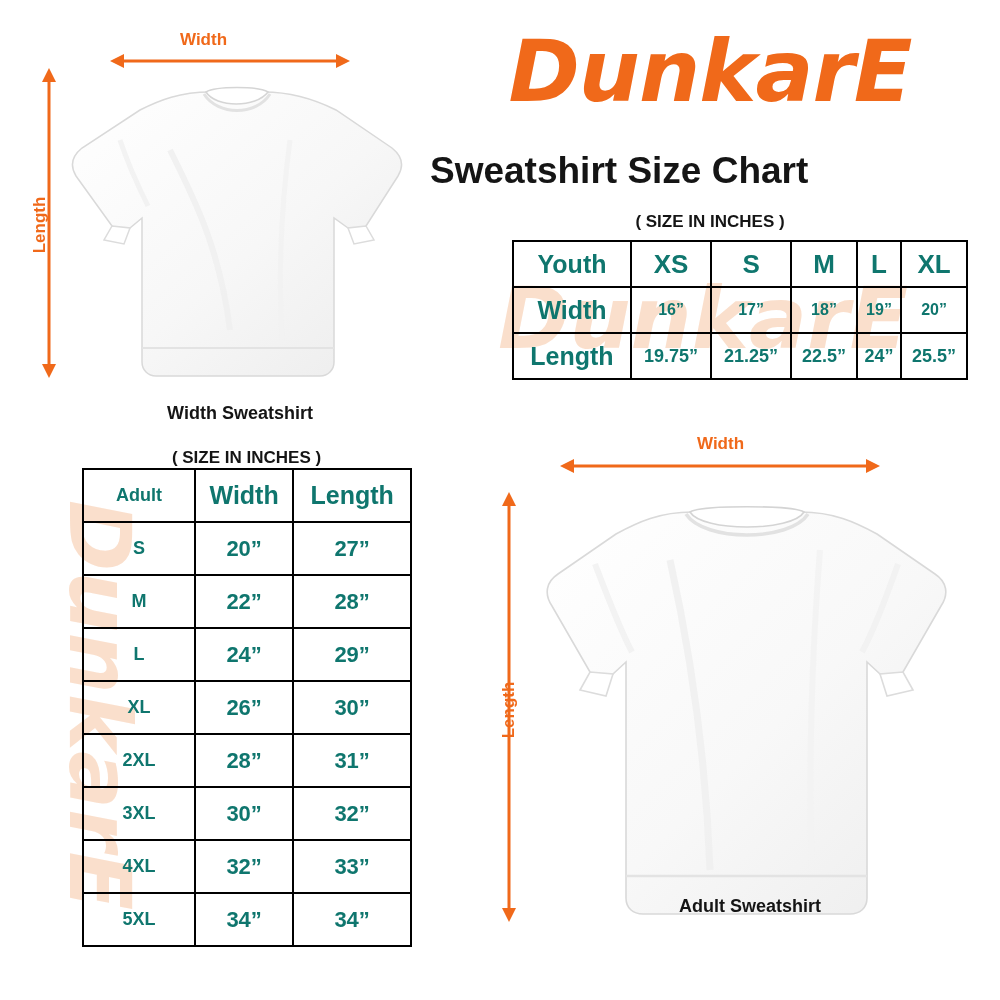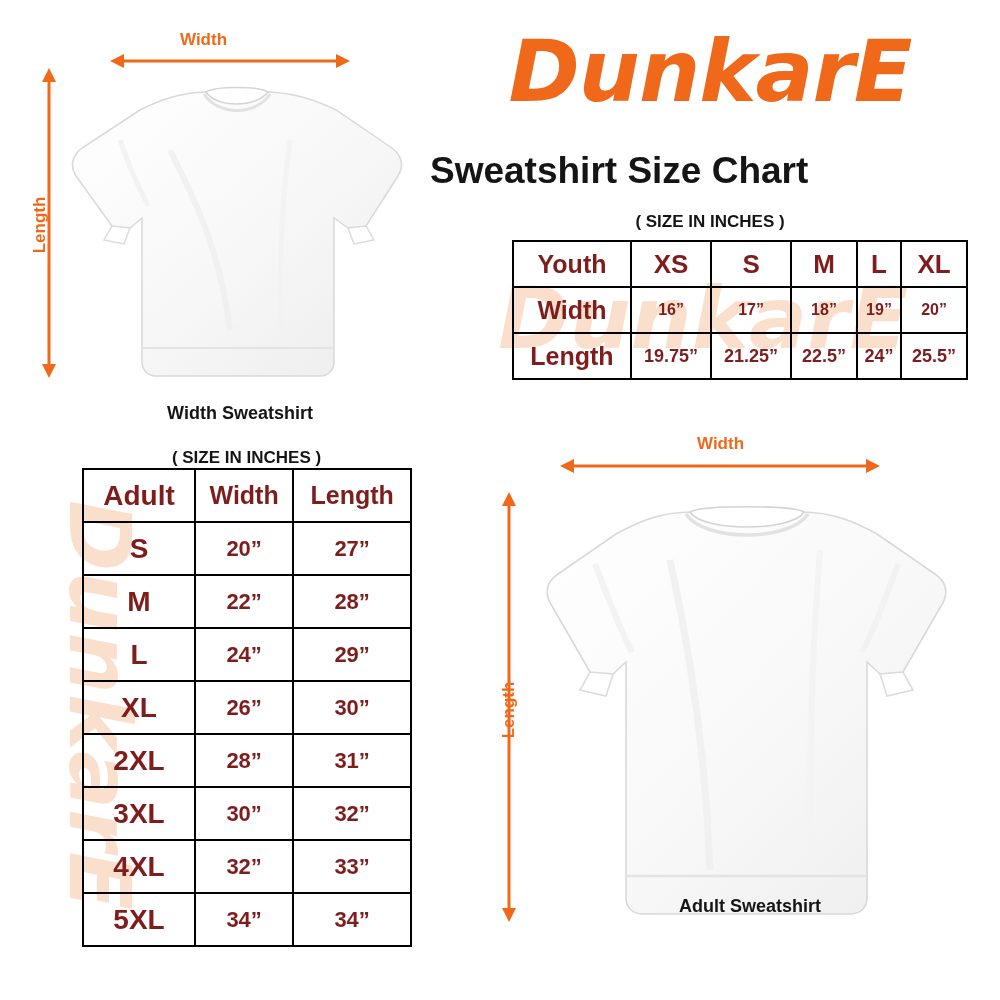--- a/index.html
+++ b/index.html
@@ -87,37 +87,37 @@
   table {
     border-collapse: collapse;
     position: absolute;
     background: transparent;
     z-index: 2;
   }
   table td, table th {
     border: 2px solid #000;
     text-align: center;
     font-weight: bold;
-    color: #7f1d1d;
+    color: #0f766e;
     padding: 0;
     background: transparent;
   }
 
   
   #youth-table { left: 512px; top: 240px; width: 456px; }
   #youth-table td, #youth-table th { height: 44px; }
   #youth-table .rowhead { font-size: 25px; width: 116px; }
   #youth-table .sizehead { font-size: 26px; }
   #youth-table .val { font-size: 16px; }
   #youth-table .val-small { font-size: 18px; border-radius: 22px; }
 
   
   #adult-table { left: 82px; top: 468px; width: 330px; }
   #adult-table td, #adult-table th { height: 51px; }
-  #adult-table .rowhead { font-size: 28px; width: 110px; }
+  #adult-table .rowhead { font-size: 18px; width: 110px; }
   #adult-table .colhead { font-size: 25px; }
   #adult-table .val { font-size: 22px; }
 
   
   .shirt-caption {
     position: absolute;
     font-size: 18px;
     font-weight: bold;
     color: #151515;
     text-align: center;

